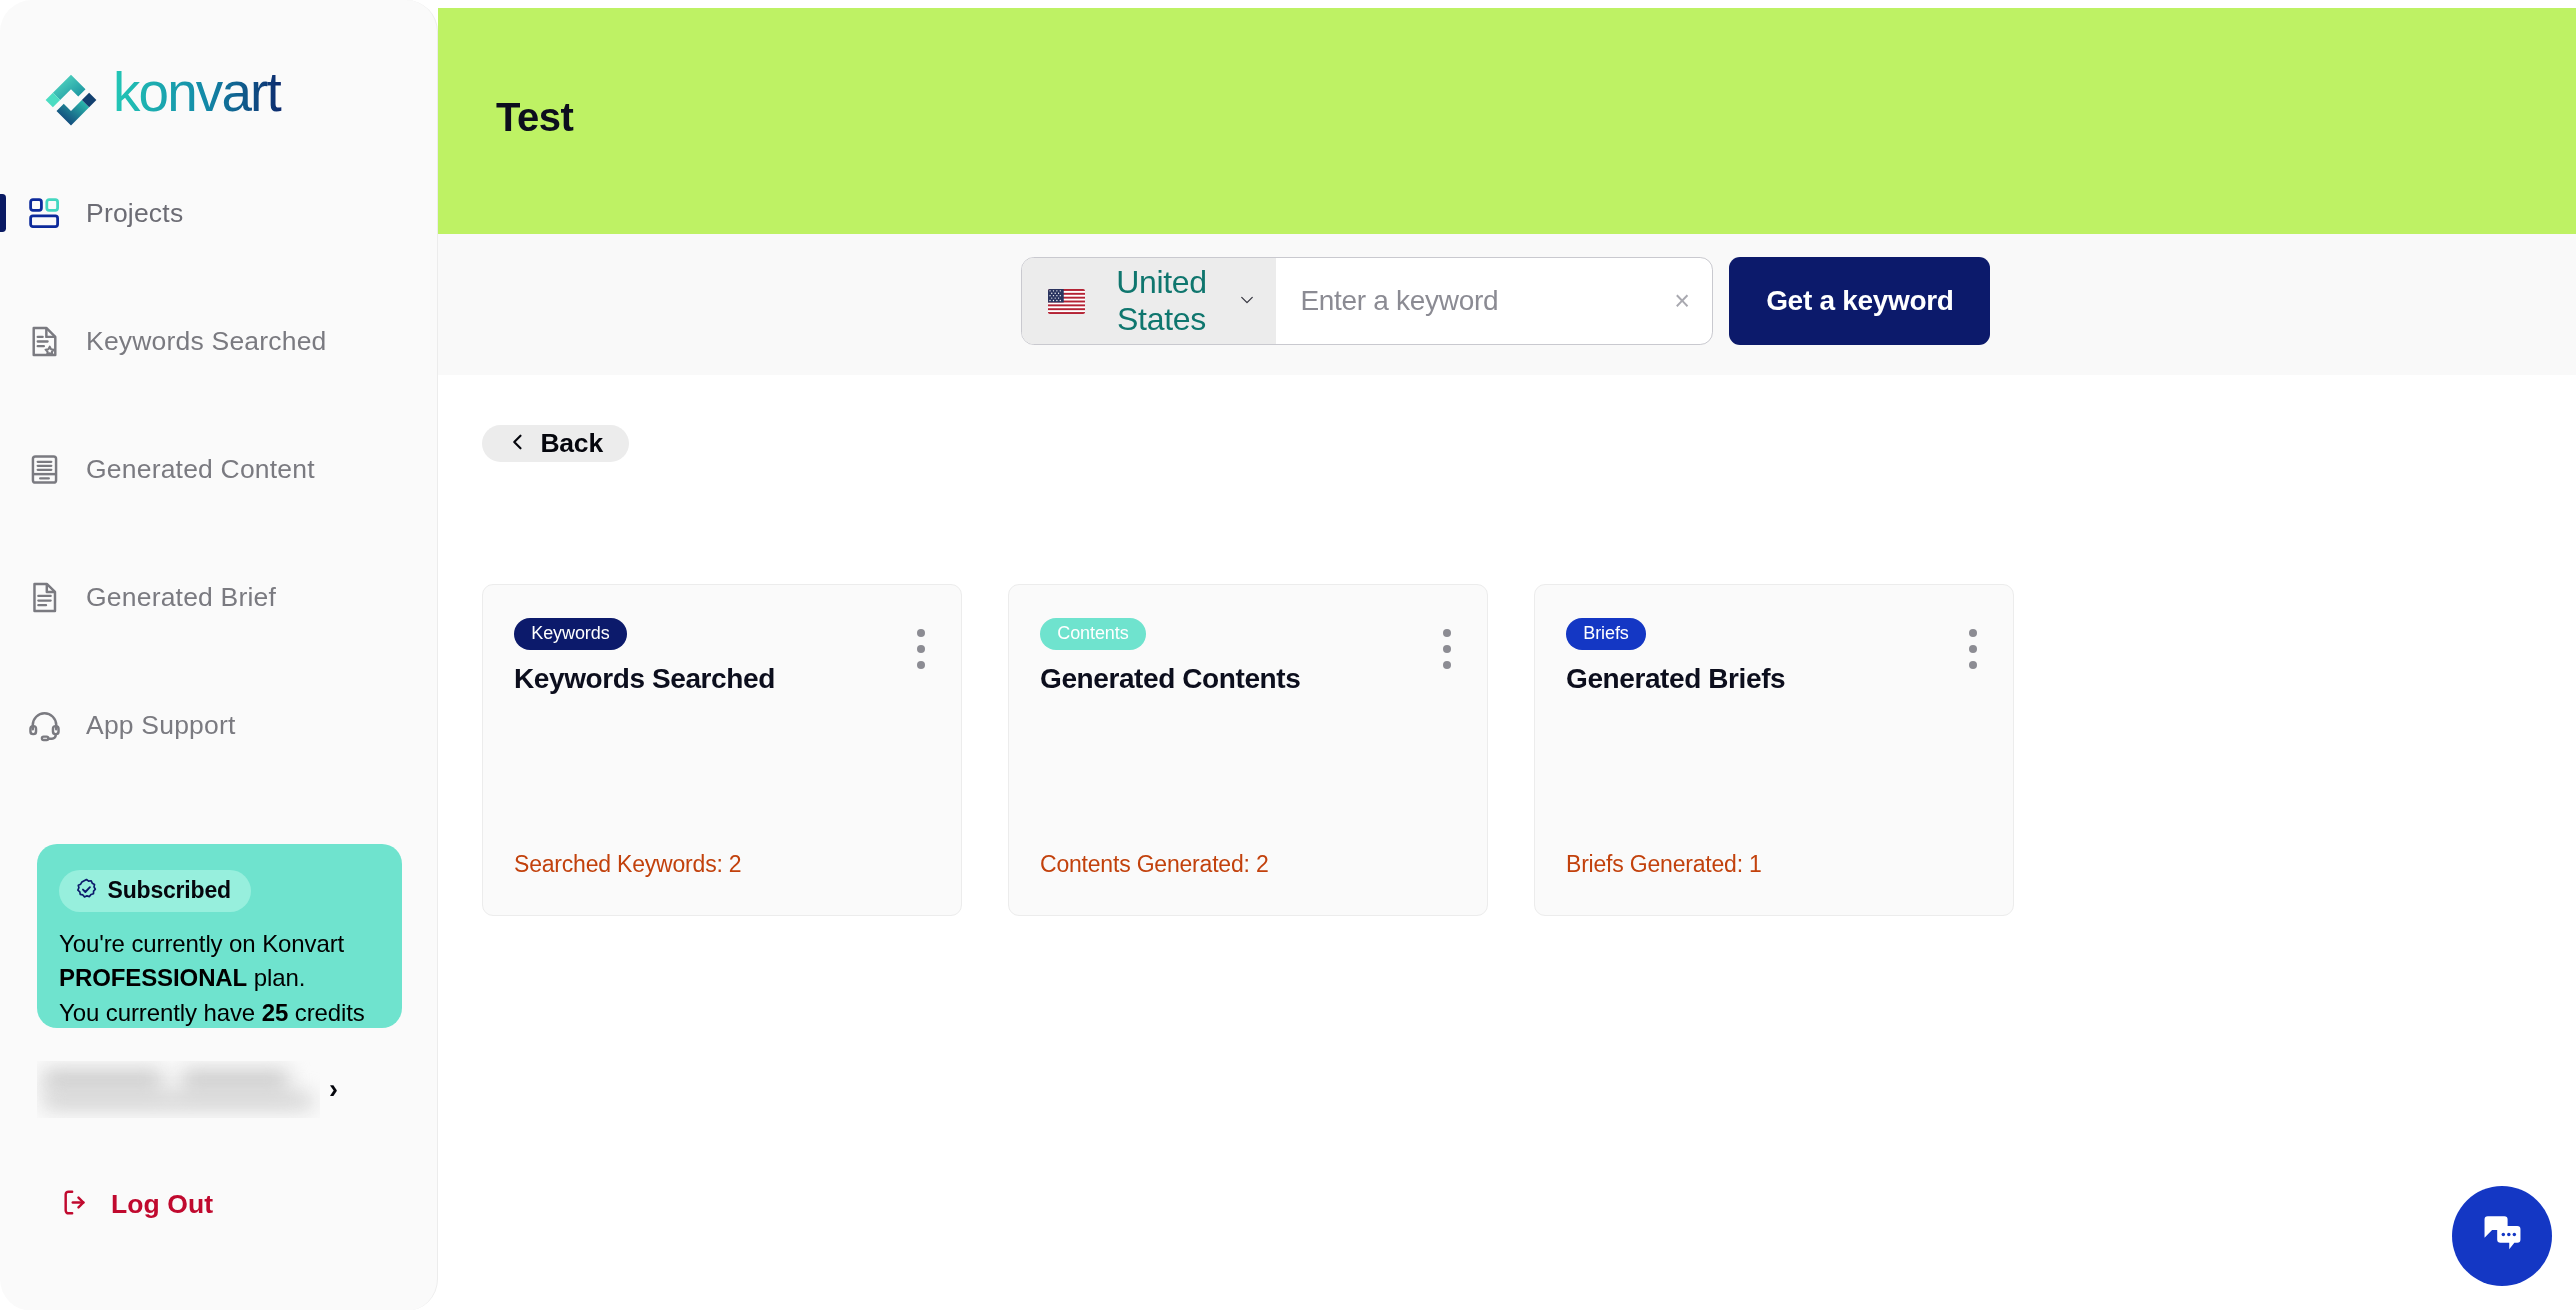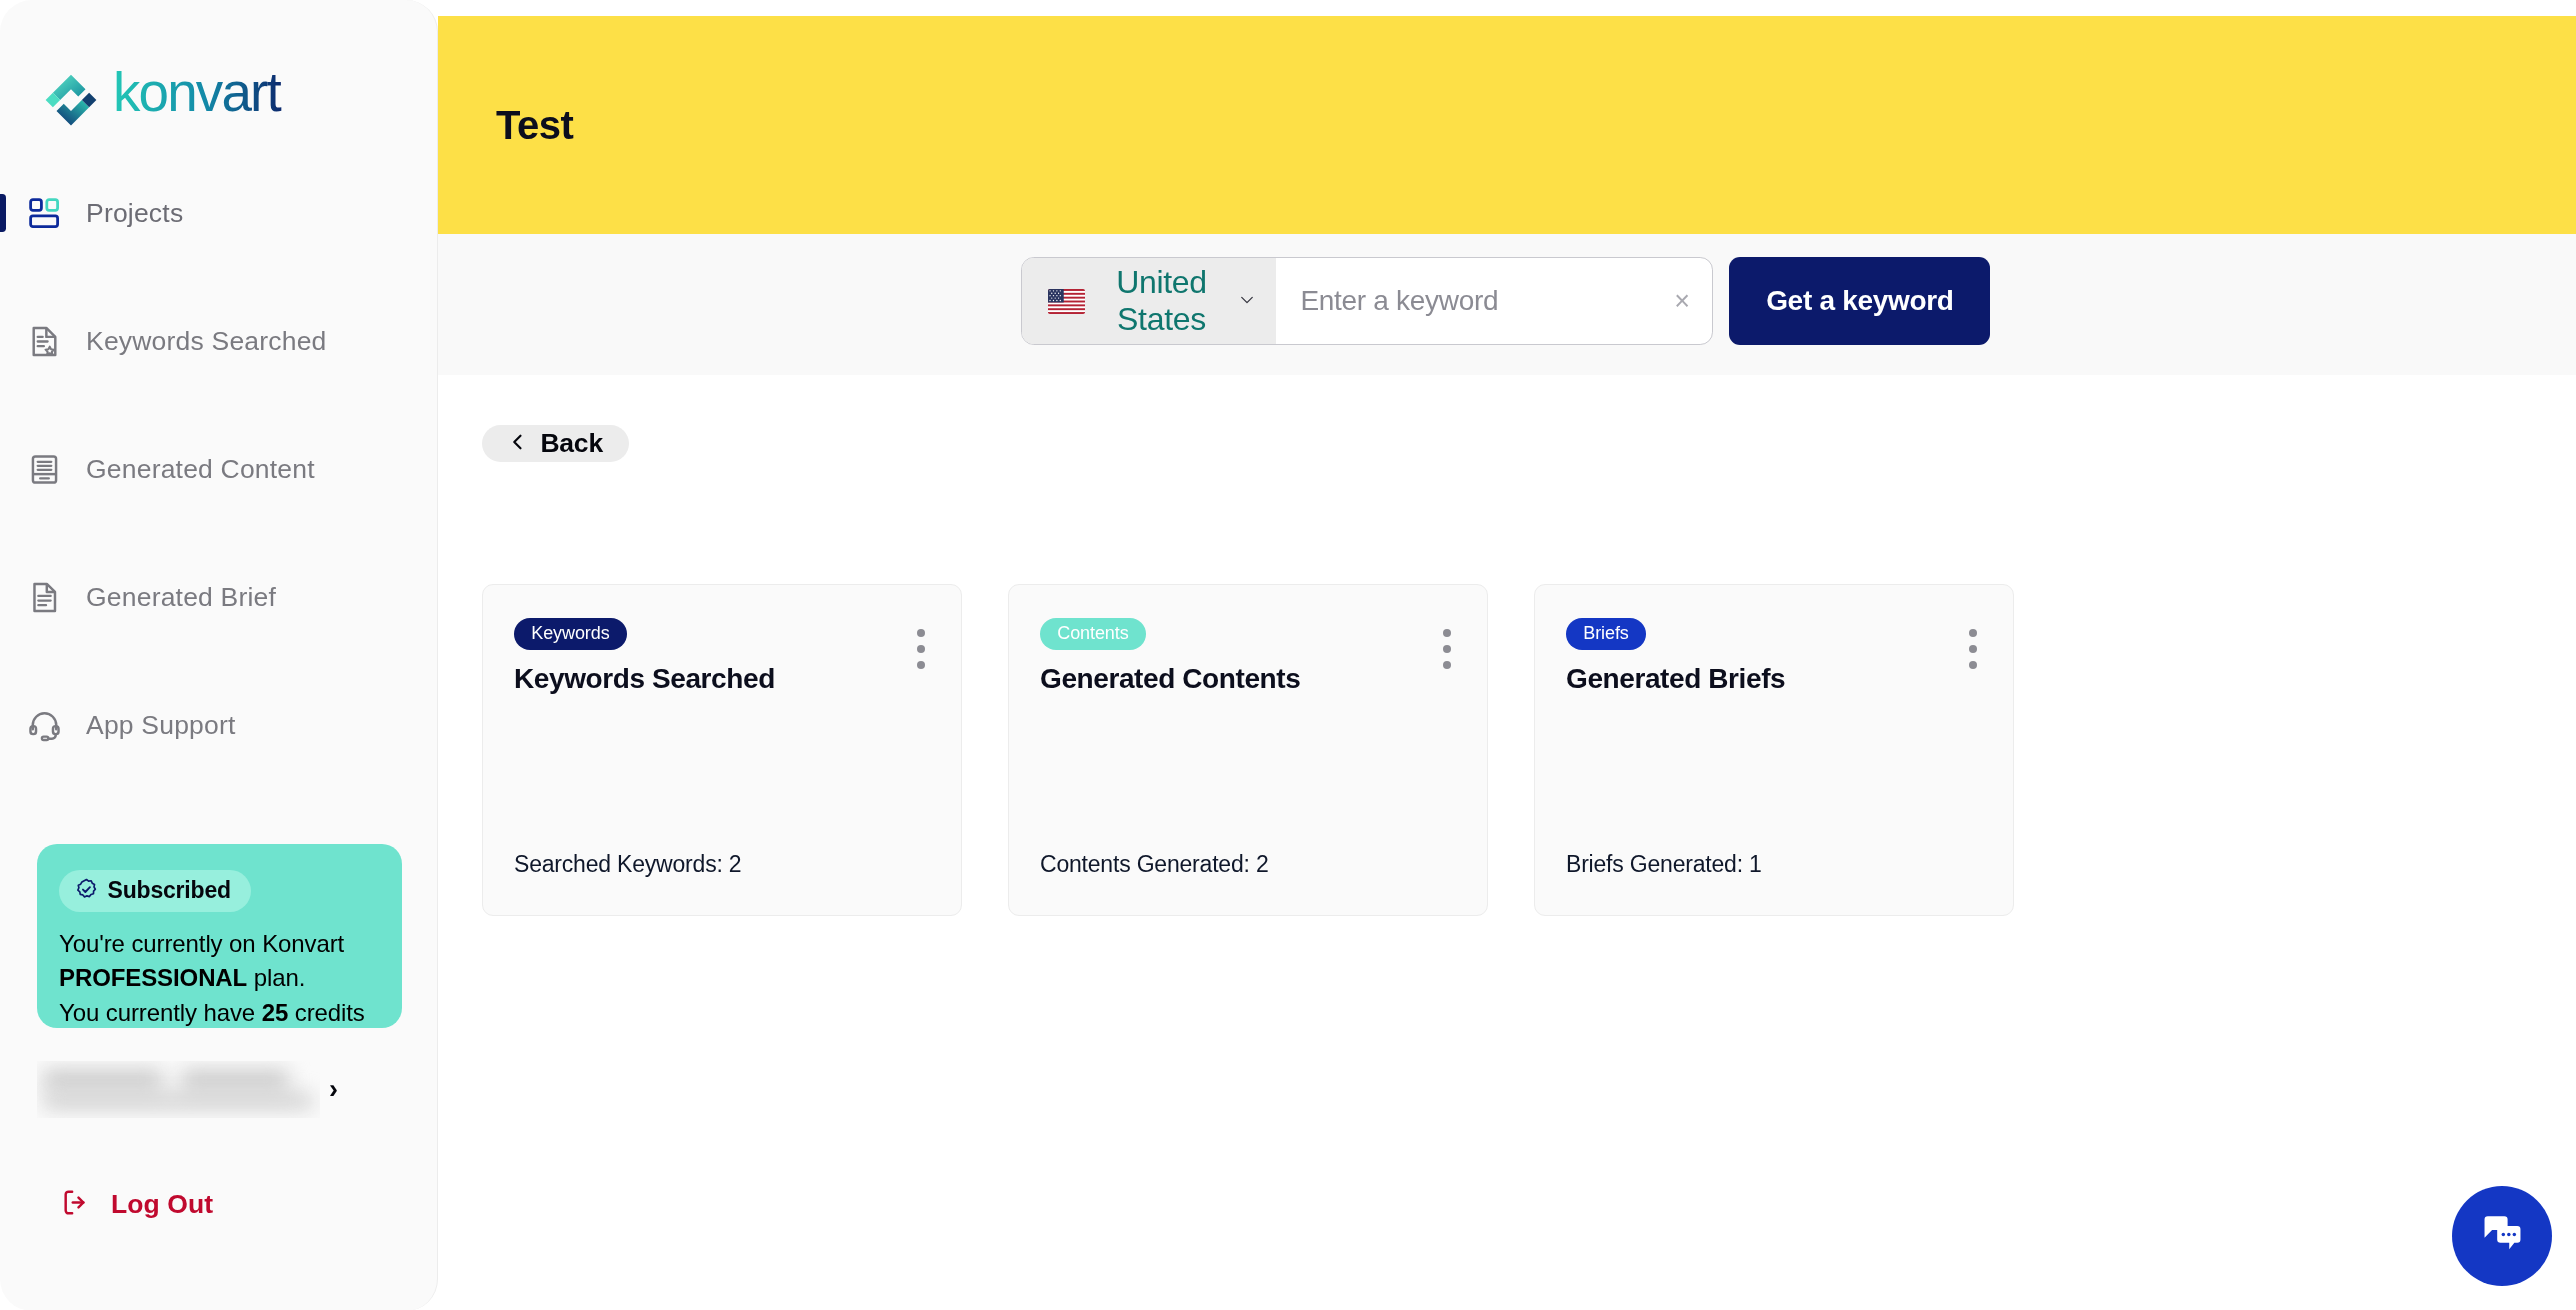--- a/index.html
+++ b/index.html
@@ -157,24 +157,24 @@
   #logout .logout-label {
     font-size: 26.5px;
     font-weight: 700;
     color: #c0092e;
     letter-spacing: 0.1px;
   }
 
   
   #header {
     position: absolute;
-    left: 438px; top: 16px;
+    left: 438px; top: 8px;
     width: 2138px;
     height: 233px;
-    background: #fde047;
+    background: #bef264;
     border-bottom: 0.9px solid #ececec;
   }
   #page-title {
     position: absolute;
     left: 58px;
     top: 87px;
     font-size: 40px;
     font-weight: 700;
     color: #0c0e1d;
     letter-spacing: -0.5px;
@@ -323,21 +323,21 @@
     font-size: 28px;
     font-weight: 700;
     color: #0c0e1d;
     letter-spacing: -0.4px;
   }
   .card-footer {
     position: absolute;
     left: 31px;
     bottom: 37px;
     font-size: 23px;
-    color: #0f172a;
+    color: #c2410c;
     letter-spacing: -0.2px;
   }
   .card-menu {
     position: absolute;
     right: 27px;
     top: 44px;
     width: 25.6px;
     height: 40px;
     display: flex;
     flex-direction: column;

